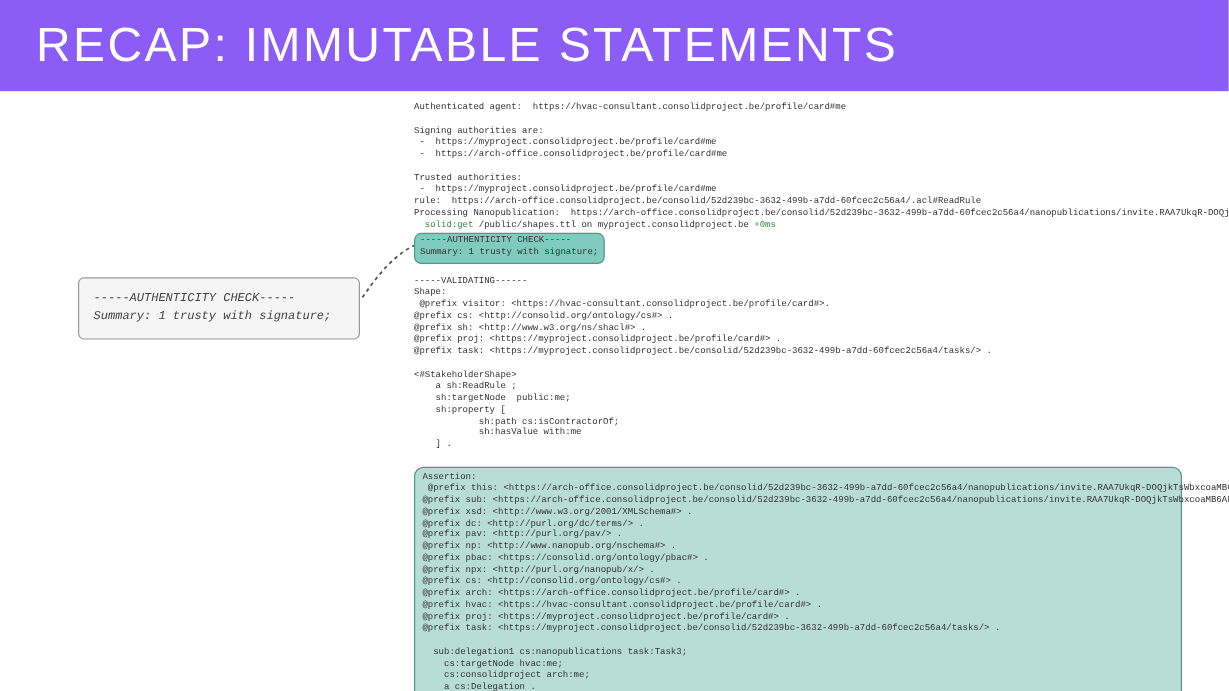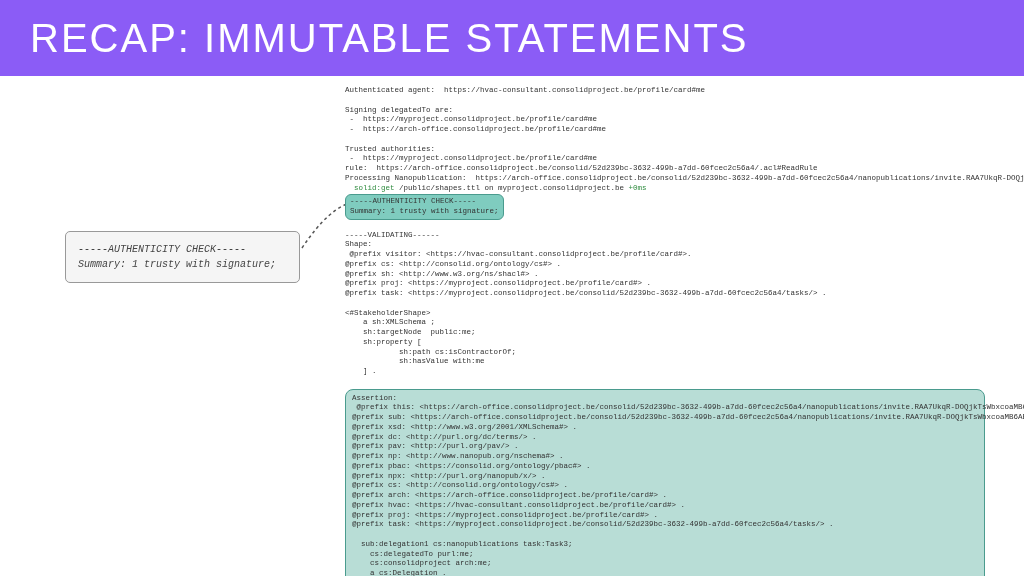--- a/index.html
+++ b/index.html
@@ -93,42 +93,42 @@
   <div class="callout"><span>-----AUTHENTICITY CHECK-----</span>
 <span>Summary: 1 trusty with signature;</span></div>
 
   <svg class="arrow" viewBox="0 0 60 55">
     <path d="M 2 52 Q 30 10 54 6" stroke="#555" stroke-width="1.5" stroke-dasharray="3,3" fill="none"></path>
     <path d="M 54 6 L 48 3 M 54 6 L 50 12" stroke="#555" stroke-width="1.5" fill="none"></path>
   </svg>
 
   <div class="terminal"><span>Authenticated agent:  https://hvac-consultant.consolidproject.be/profile/card#me</span>
 
-<span>Signing delegatedTo are:</span>
+<span>Signing authorities are:</span>
 <span> -  https://myproject.consolidproject.be/profile/card#me</span>
 <span> -  https://arch-office.consolidproject.be/profile/card#me</span>
 
 <span>Trusted authorities:</span>
 <span> -  https://myproject.consolidproject.be/profile/card#me</span>
 <span>rule:  https://arch-office.consolidproject.be/consolid/52d239bc-3632-499b-a7dd-60fcec2c56a4/.acl#ReadRule</span>
 <span>Processing Nanopublication:  https://arch-office.consolidproject.be/consolid/52d239bc-3632-499b-a7dd-60fcec2c56a4/nanopublications/invite.RAA7UkqR-DOQjkTsWbxcoaMB6ABo0ZNno5ElnhE8D_4Y8</span>
 <span class="green">  solid:get</span><span> /public/shapes.ttl on myproject.consolidproject.be </span><span class="green">+0ms</span>
 <span class="box1"><span>-----AUTHENTICITY CHECK-----</span>
 <span>Summary: 1 trusty with signature;</span></span>
 
 <span>-----VALIDATING------</span>
 <span>Shape:</span>
 <span> @prefix visitor: &lt;https://hvac-consultant.consolidproject.be/profile/card#&gt;.</span>
 <span>@prefix cs: &lt;http://consolid.org/ontology/cs#&gt; .</span>
 <span>@prefix sh: &lt;http://www.w3.org/ns/shacl#&gt; .</span>
 <span>@prefix proj: &lt;https://myproject.consolidproject.be/profile/card#&gt; .</span>
 <span>@prefix task: &lt;https://myproject.consolidproject.be/consolid/52d239bc-3632-499b-a7dd-60fcec2c56a4/tasks/&gt; .</span>
 
 <span>&lt;#StakeholderShape&gt;</span>
-<span>    a sh:XMLSchema ;</span>
+<span>    a sh:ReadRule ;</span>
 <span>    sh:targetNode  public:me;</span>
 <span>    sh:property [</span>
 <span>            sh:path cs:isContractorOf;</span>
 <span>            sh:hasValue with:me</span>
 <span>    ] .</span>
 
 <span class="box2"><span>Assertion:</span>
 <span> @prefix this: &lt;https://arch-office.consolidproject.be/consolid/52d239bc-3632-499b-a7dd-60fcec2c56a4/nanopublications/invite.RAA7UkqR-DOQjkTsWbxcoaMB6ABo0ZNno5ElnhE8D_4Y8&gt;</span>
 <span>@prefix sub: &lt;https://arch-office.consolidproject.be/consolid/52d239bc-3632-499b-a7dd-60fcec2c56a4/nanopublications/invite.RAA7UkqR-DOQjkTsWbxcoaMB6ABo0ZNno5ElnhE8D_4Y8#&gt; .</span>
 <span>@prefix xsd: &lt;http://www.w3.org/2001/XMLSchema#&gt; .</span>
@@ -137,21 +137,21 @@
 <span>@prefix np: &lt;http://www.nanopub.org/nschema#&gt; .</span>
 <span>@prefix pbac: &lt;https://consolid.org/ontology/pbac#&gt; .</span>
 <span>@prefix npx: &lt;http://purl.org/nanopub/x/&gt; .</span>
 <span>@prefix cs: &lt;http://consolid.org/ontology/cs#&gt; .</span>
 <span>@prefix arch: &lt;https://arch-office.consolidproject.be/profile/card#&gt; .</span>
 <span>@prefix hvac: &lt;https://hvac-consultant.consolidproject.be/profile/card#&gt; .</span>
 <span>@prefix proj: &lt;https://myproject.consolidproject.be/profile/card#&gt; .</span>
 <span>@prefix task: &lt;https://myproject.consolidproject.be/consolid/52d239bc-3632-499b-a7dd-60fcec2c56a4/tasks/&gt; .</span>
 
 <span>  sub:delegation1 cs:nanopublications task:Task3;</span>
-<span>    cs:delegatedTo purl:me;</span>
+<span>    cs:targetNode hvac:me;</span>
 <span>    cs:consolidproject arch:me;</span>
 <span>    a cs:Delegation .</span>
 
 
 
 
 
 </span>
 
 

